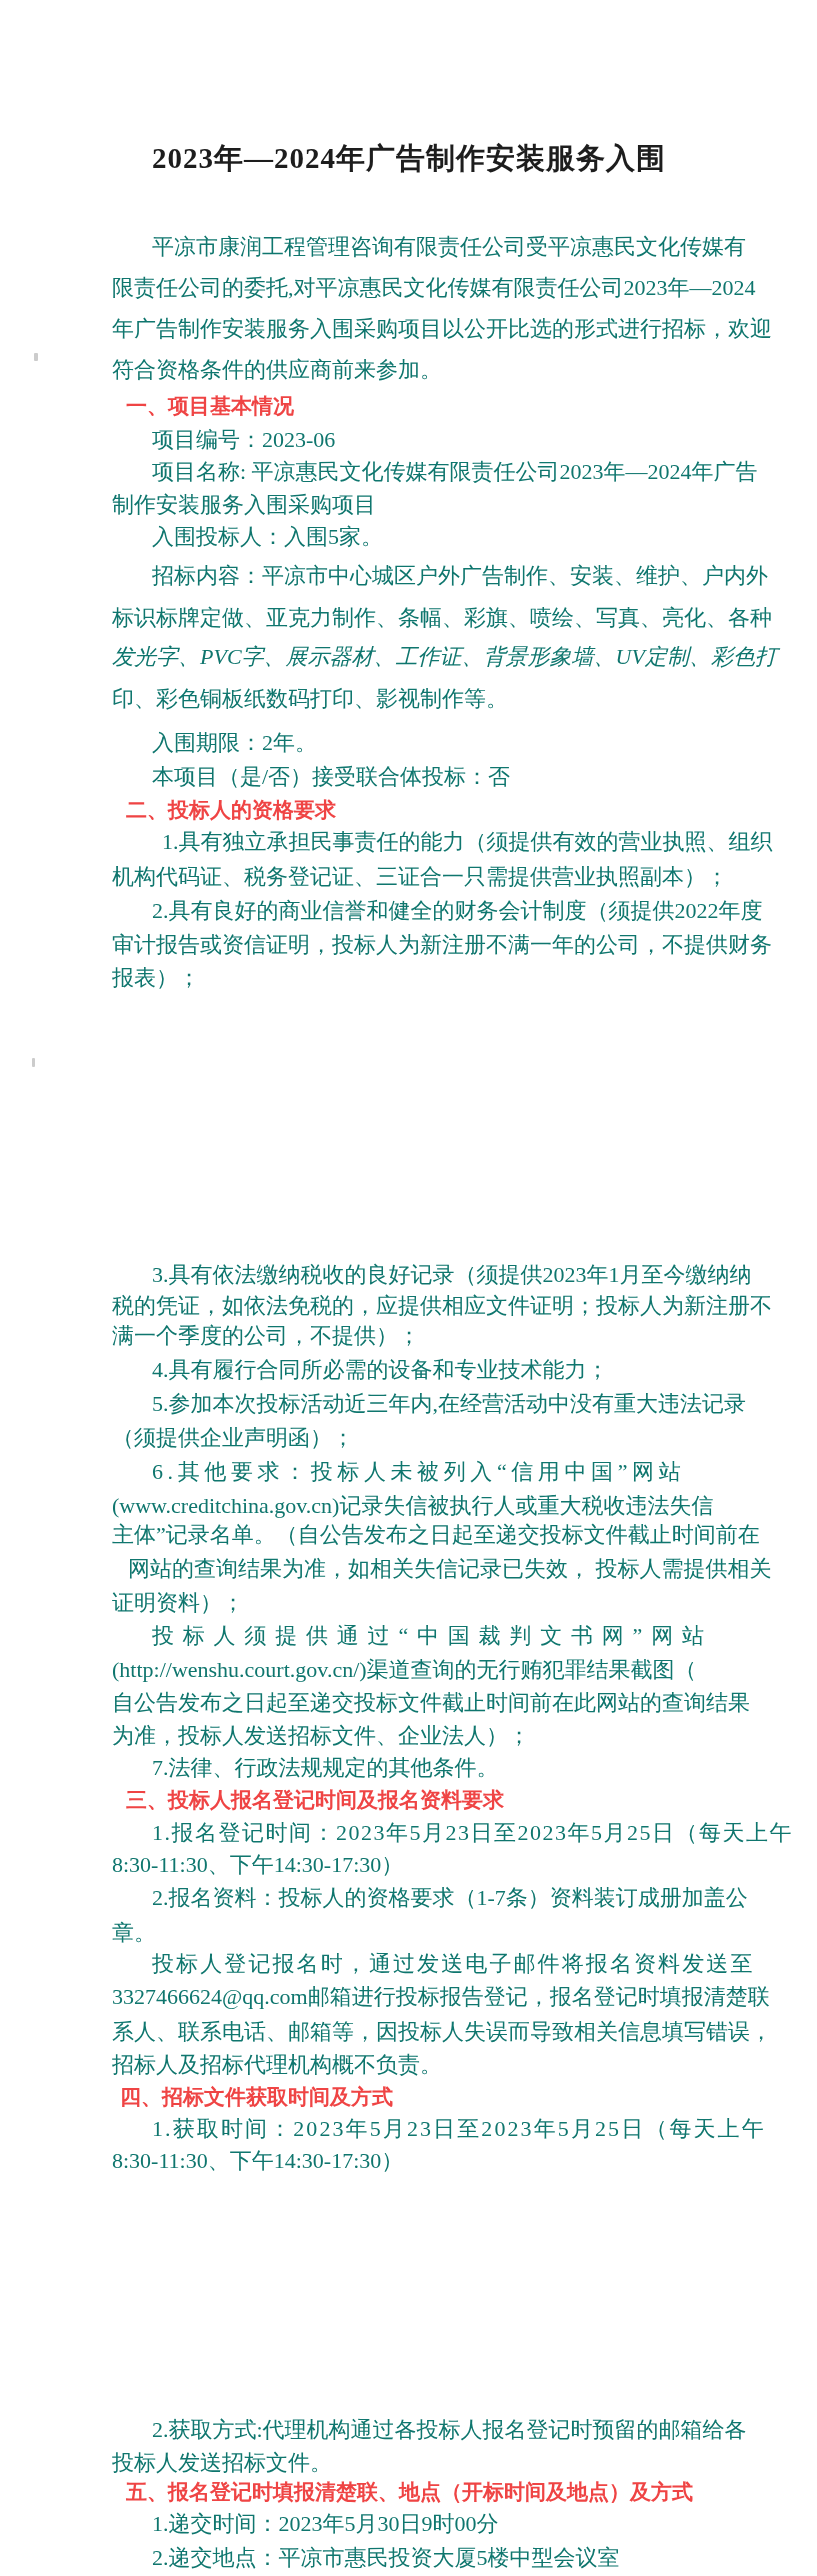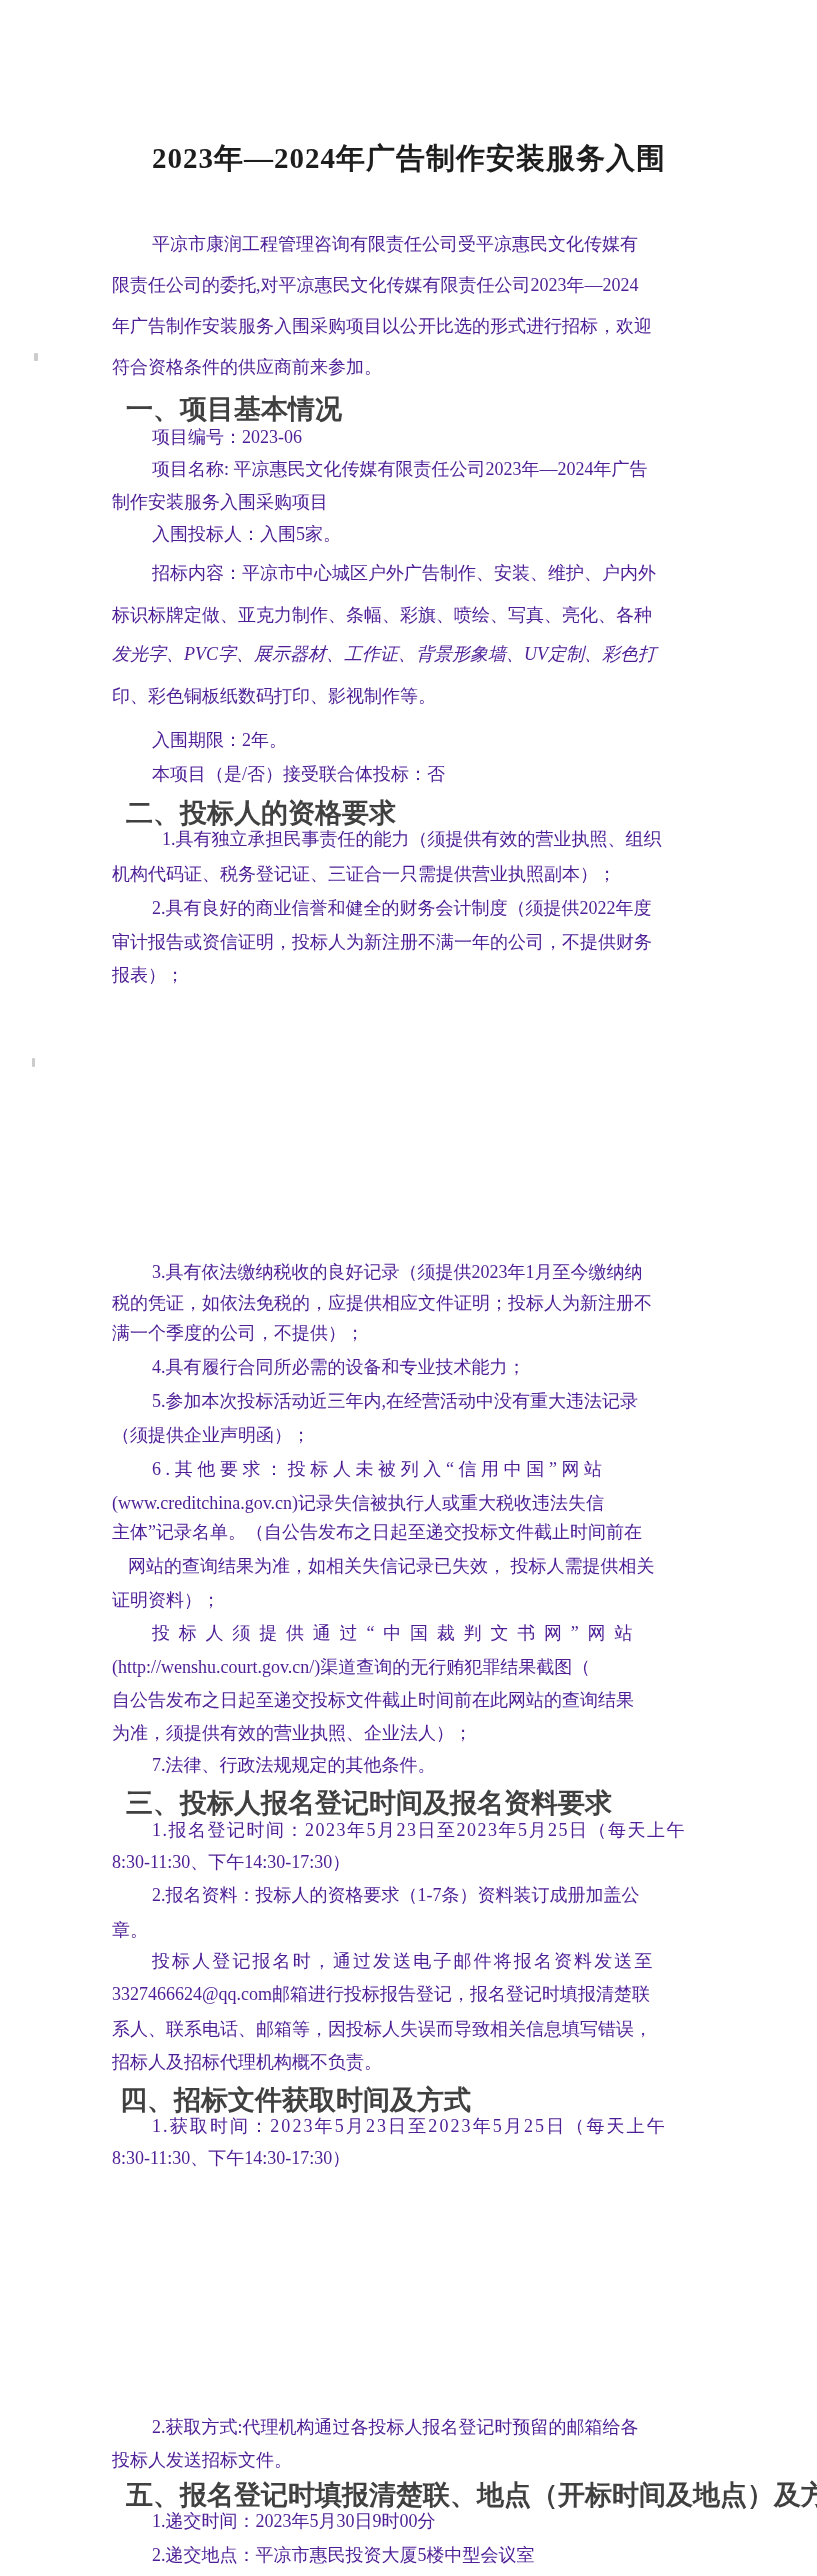--- a/index.html
+++ b/index.html
@@ -21,29 +21,29 @@
     font-weight:bold;
     font-size:29px;
     line-height:1.1;
     letter-spacing:1px;
     color:#1d1d1d;
     white-space:pre;
   }
   .line{
     position:absolute;
     white-space:pre;
-    font-size:18px;
+    font-size:22px;
     line-height:1.08;
-    color:#4c1d95;
+    color:#0f766e;
   }
   .line.h{
     font-family:"Liberation Sans", sans-serif;
     font-weight:bold;
-    font-size:27px;
-    color:#404040;
+    font-size:21px;
+    color:#ef4444;
   }
   .artifact{
     position:absolute;
     background:#8f8f8f;
     opacity:.45;
     border-radius:1px;
   }
 </style>
 </head>
 <body>
@@ -81,21 +81,21 @@
       <div class="line" style="top: 1392px; left: 152px;">5.参加本次投标活动近三年内,在经营活动中没有重大违法记录</div>
       <div class="line" style="top: 1426px; left: 112px;">（须提供企业声明函）；</div>
       <div class="line" style="top: 1460px; left: 152px; letter-spacing: 4.6px;">6.其他要求：投标人未被列入“信用中国”网站</div>
       <div class="line" style="top: 1494px; left: 112px;">(www.creditchina.gov.cn)记录失信被执行人或重大税收违法失信</div>
       <div class="line" style="top: 1523px; left: 112px;">主体”记录名单。（自公告发布之日起至递交投标文件截止时间前在</div>
       <div class="line" style="top: 1557px; left: 128px;">网站的查询结果为准，如相关失信记录已失效， 投标人需提供相关</div>
       <div class="line" style="top: 1591px; left: 112px;">证明资料）；</div>
       <div class="line" style="top: 1624px; left: 152px; letter-spacing: 8.8px;">投标人须提供通过“中国裁判文书网”网站</div>
       <div class="line" style="top: 1658px; left: 112px;">(http://wenshu.court.gov.cn/)渠道查询的无行贿犯罪结果截图（</div>
       <div class="line" style="top: 1691px; left: 112px;">自公告发布之日起至递交投标文件截止时间前在此网站的查询结果</div>
-      <div class="line" style="top: 1724px; left: 112px;">为准，须提供有效的营业执照、企业法人）；</div>
+      <div class="line" style="top: 1724px; left: 112px;">为准，投标人发送招标文件、企业法人）；</div>
       <div class="line" style="top: 1756px; left: 152px;">7.法律、行政法规规定的其他条件。</div>
       <div class="line h" style="top: 1789px; left: 126px;">三、投标人报名登记时间及报名资料要求</div>
       <div class="line" style="top: 1821px; left: 152px; letter-spacing: 1.5px;">1.报名登记时间：2023年5月23日至2023年5月25日（每天上午</div>
       <div class="line" style="top: 1853px; left: 112px;">8:30-11:30、下午14:30-17:30）</div>
       <div class="line" style="top: 1886px; left: 152px;">2.报名资料：投标人的资格要求（1-7条）资料装订成册加盖公</div>
       <div class="line" style="top: 1921px; left: 112px;">章。</div>
       <div class="line" style="top: 1952px; left: 152px; letter-spacing: 2.1px;">投标人登记报名时，通过发送电子邮件将报名资料发送至</div>
       <div class="line" style="top: 1985px; left: 112px;">3327466624@qq.com邮箱进行投标报告登记，报名登记时填报清楚联</div>
       <div class="line" style="top: 2020px; left: 112px;">系人、联系电话、邮箱等，因投标人失误而导致相关信息填写错误，</div>
       <div class="line" style="top: 2053px; left: 112px;">招标人及招标代理机构概不负责。</div>

